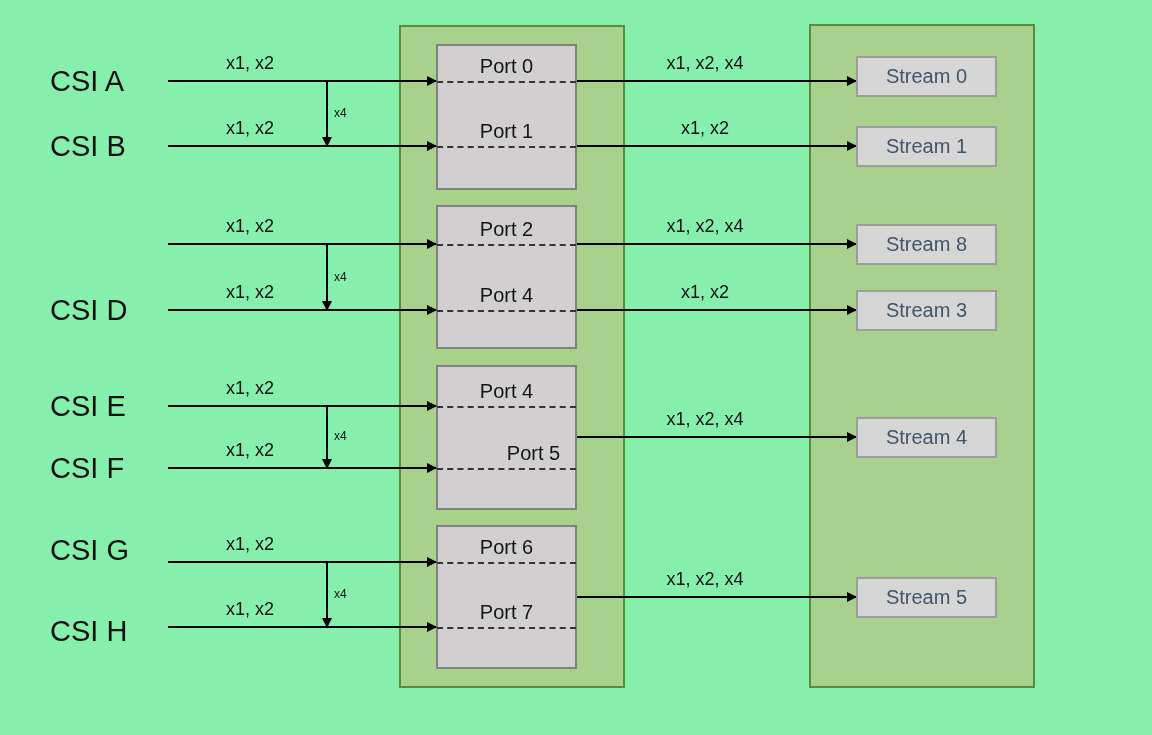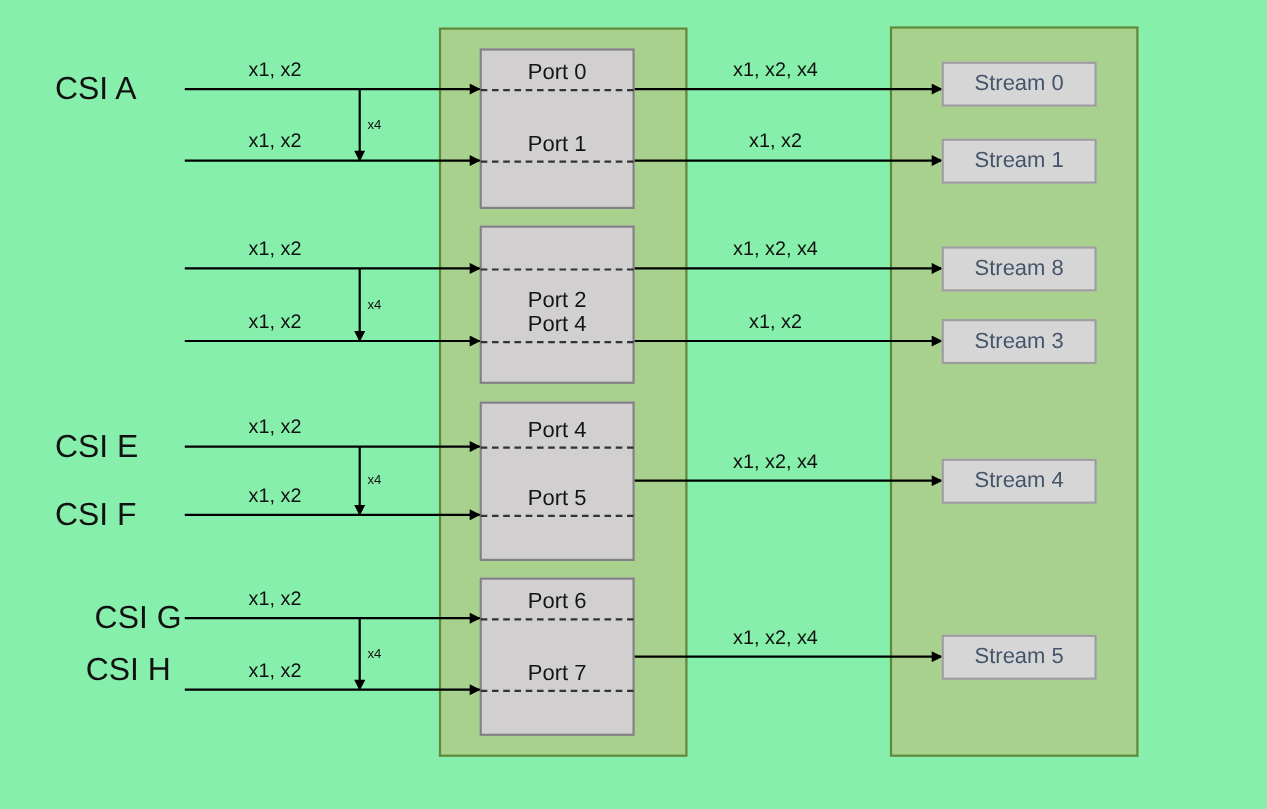--- a/index.html
+++ b/index.html
@@ -90,45 +90,47 @@
   <div class="port-dash" style="top:81px;"></div>
   <div class="port-dash" style="top:146px;"></div>
   <div class="port-dash" style="top:244px;"></div>
   <div class="port-dash" style="top:310px;"></div>
   <div class="port-dash" style="top:406px;"></div>
   <div class="port-dash" style="top:468px;"></div>
   <div class="port-dash" style="top:562px;"></div>
   <div class="port-dash" style="top:627px;"></div>
 
   <div class="csi-label" style="top:60px;">CSI A</div>
+  <div class="csi-label" style="top:125px;">CSI B</div>
+  <div class="csi-label" style="top:289px;">CSI D</div>
   <div class="csi-label" style="top:385px;">CSI E</div>
   <div class="csi-label" style="top:447px;">CSI F</div>
-  <div class="csi-label" style="top:541px;margin-left:36px;">CSI G</div>
-  <div class="csi-label" style="top:588px;margin-left:28px;">CSI H</div>
+  <div class="csi-label" style="top:529px;">CSI G</div>
+  <div class="csi-label" style="top:610px;">CSI H</div>
 
   <div class="lane-label" style="top:51px;">x1, x2</div>
   <div class="lane-label" style="top:116px;">x1, x2</div>
   <div class="lane-label" style="top:214px;">x1, x2</div>
   <div class="lane-label" style="top:280px;">x1, x2</div>
   <div class="lane-label" style="top:376px;">x1, x2</div>
   <div class="lane-label" style="top:438px;">x1, x2</div>
   <div class="lane-label" style="top:532px;">x1, x2</div>
   <div class="lane-label" style="top:597px;">x1, x2</div>
 
   <div class="x4-label" style="top:101px;">x4</div>
   <div class="x4-label" style="top:265px;">x4</div>
   <div class="x4-label" style="top:424px;">x4</div>
   <div class="x4-label" style="top:582px;">x4</div>
 
   <div class="port-label" style="top:54px;">Port 0</div>
   <div class="port-label" style="top:119px;text-align:center;">Port 1</div>
-  <div class="port-label" style="top:217px;margin-top:44px;">Port 2</div>
+  <div class="port-label" style="top:217px;">Port 2</div>
   <div class="port-label" style="top:283px;">Port 4</div>
   <div class="port-label" style="top:379px;">Port 4</div>
-  <div class="port-label" style="top:441px;">Port 5</div>
+  <div class="port-label" style="top:441px;margin-left:27px;">Port 5</div>
   <div class="port-label" style="top:535px;">Port 6</div>
   <div class="port-label" style="top:600px;">Port 7</div>
 
   <div class="out-label" style="top:51px;">x1, x2, x4</div>
   <div class="out-label" style="top:116px;">x1, x2</div>
   <div class="out-label" style="top:214px;">x1, x2, x4</div>
   <div class="out-label" style="top:280px;">x1, x2</div>
   <div class="out-label" style="top:407px;">x1, x2, x4</div>
   <div class="out-label" style="top:567px;">x1, x2, x4</div>
 

